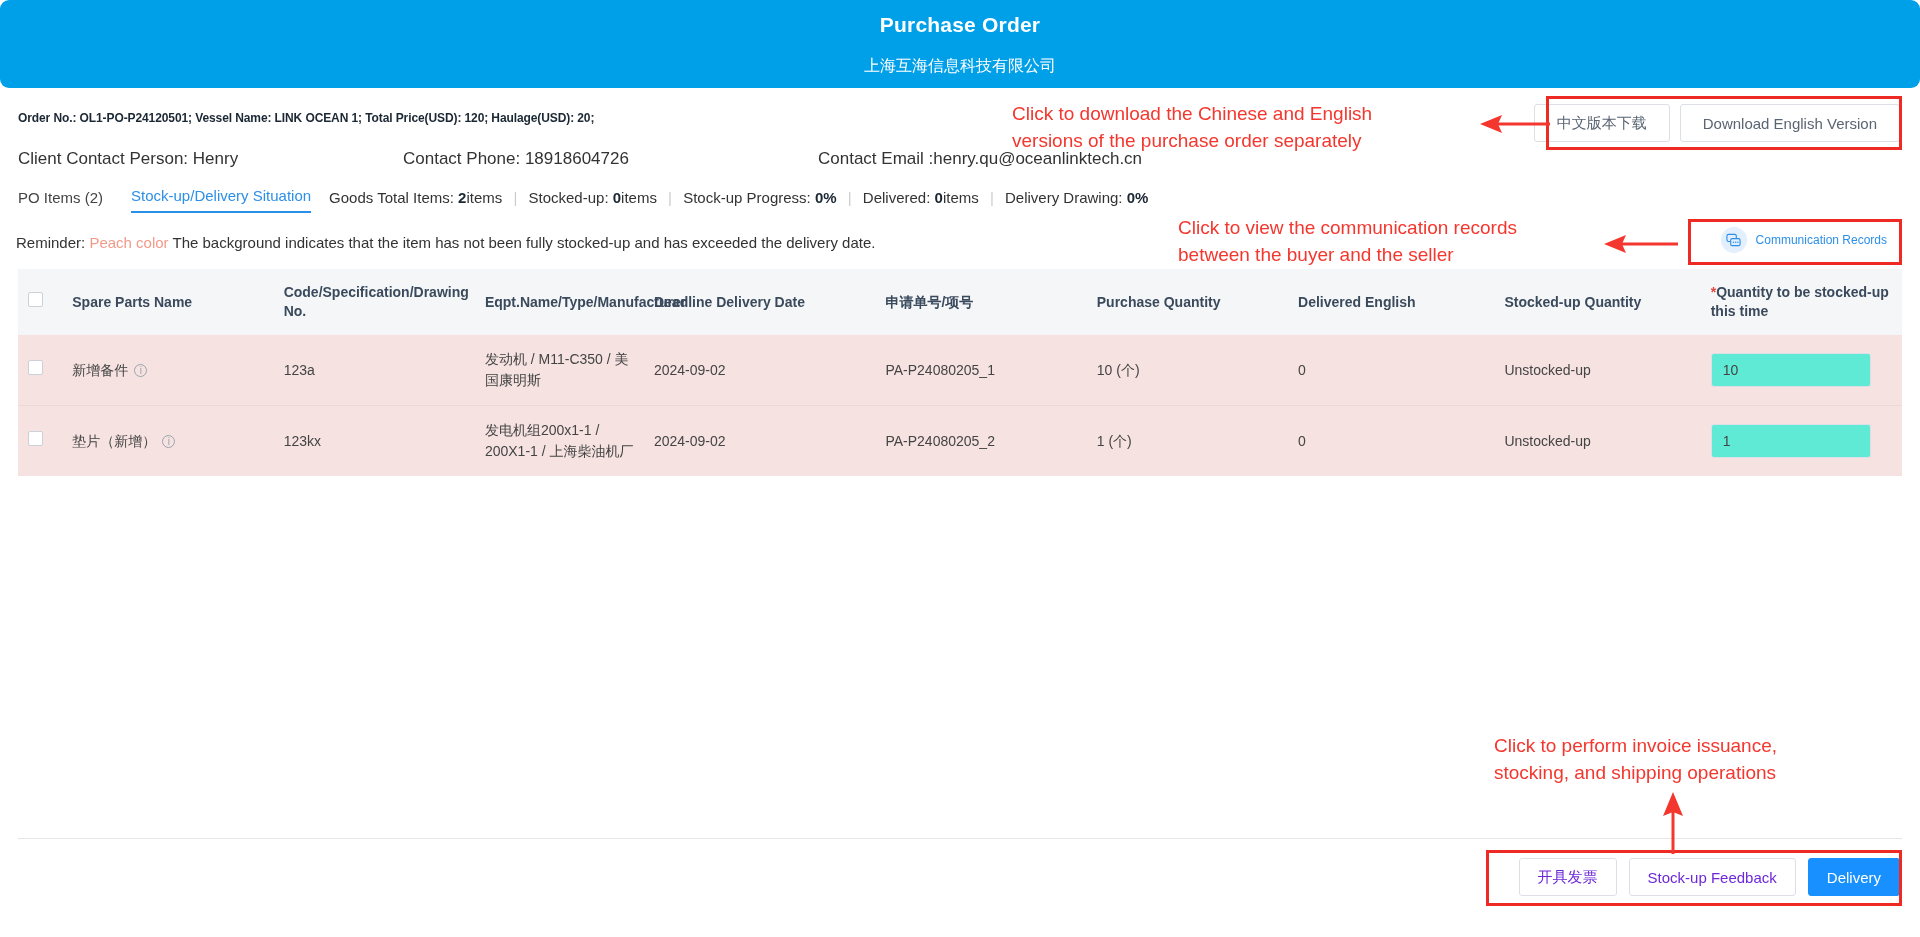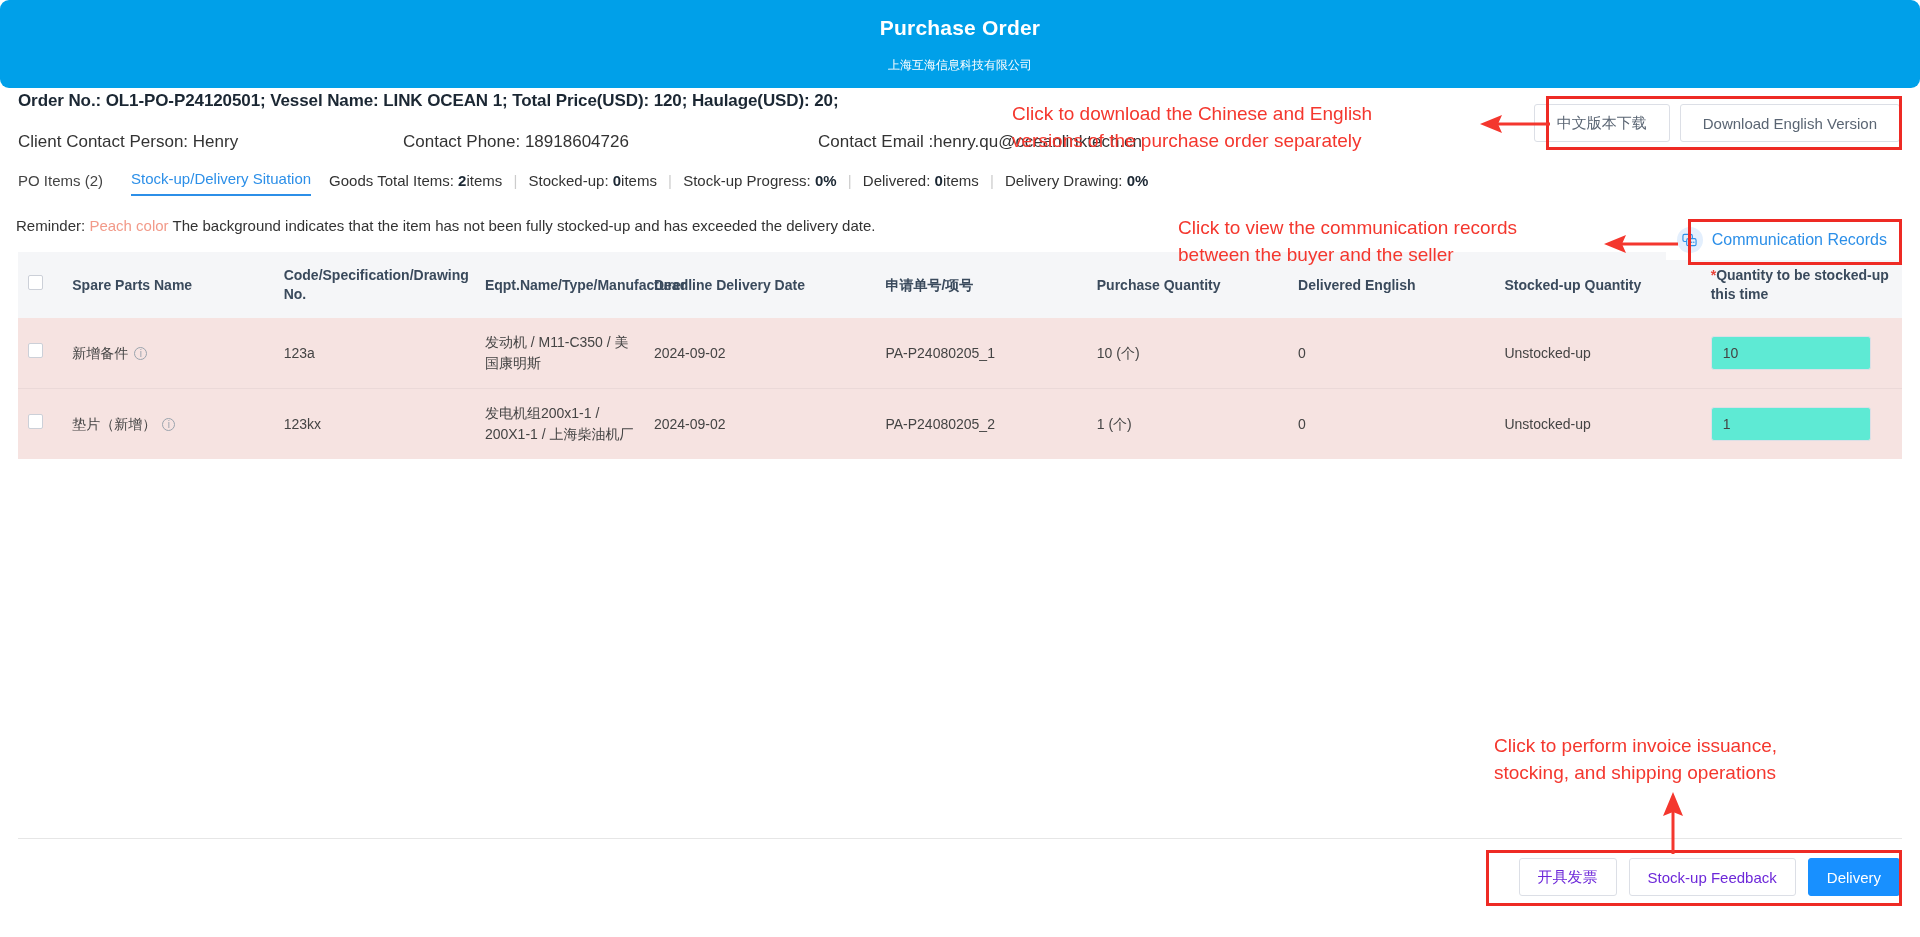--- a/index.html
+++ b/index.html
@@ -15,27 +15,27 @@
   
   .banner {
     height: 88px;
     background: #00a0e9;
     display: flex; flex-direction: column;
     align-items: center; justify-content: center;
     color: #fff;
     border-radius: 9px;
   }
   .banner-title { font-size: 21px; font-weight: bold; letter-spacing: .2px; line-height: 1.35; }
-  .banner-sub { font-size: 12px; font-weight: normal; margin-top: 16px; line-height: 1.3; }
+  .banner-sub { font-size: 16px; font-weight: normal; margin-top: 16px; line-height: 1.3; }
 
   
   .info { padding: 0 18px; }
   .order-line {
-    font-size: 17px; font-weight: bold; color: #1b2733;
-    padding-top: 2px; line-height: 22px; letter-spacing: -0.1px;
+    font-size: 12px; font-weight: bold; color: #1b2733;
+    padding-top: 19px; line-height: 22px; letter-spacing: -0.1px;
   }
 
   .contact-row {
     display: flex;
     font-size: 17px; color: #333;
     margin-top: 20px; line-height: 20px;
   }
   .contact-row .c1 { width: 385px; }
   .contact-row .c2 { width: 415px; }
   .contact-row .c3 { flex: 1; }
@@ -71,21 +71,21 @@
   }
   .reminder { font-size: 15px; color: #333; }
   .reminder .peach { color: #f29a89; }
 
   
   .comm-btn {
     position: absolute; right: 18px; top: 220px;
     display: flex; align-items: center; gap: 9px;
     height: 40px; padding: 0 14px 0 10px;
     background: #fff; border: 1px solid transparent;
-    color: #2c8fe8; font-size: 16px; cursor: pointer;
+    color: #2c8fe8; font-size: 12px; cursor: pointer;
     white-space: nowrap;
   }
   .comm-ico {
     width: 26px; height: 26px; border-radius: 50%;
     background: #e3effd;
     display: flex; align-items: center; justify-content: center;
   }
 
   
   .table-wrap { margin-top: 12px; padding: 0 18px; }

